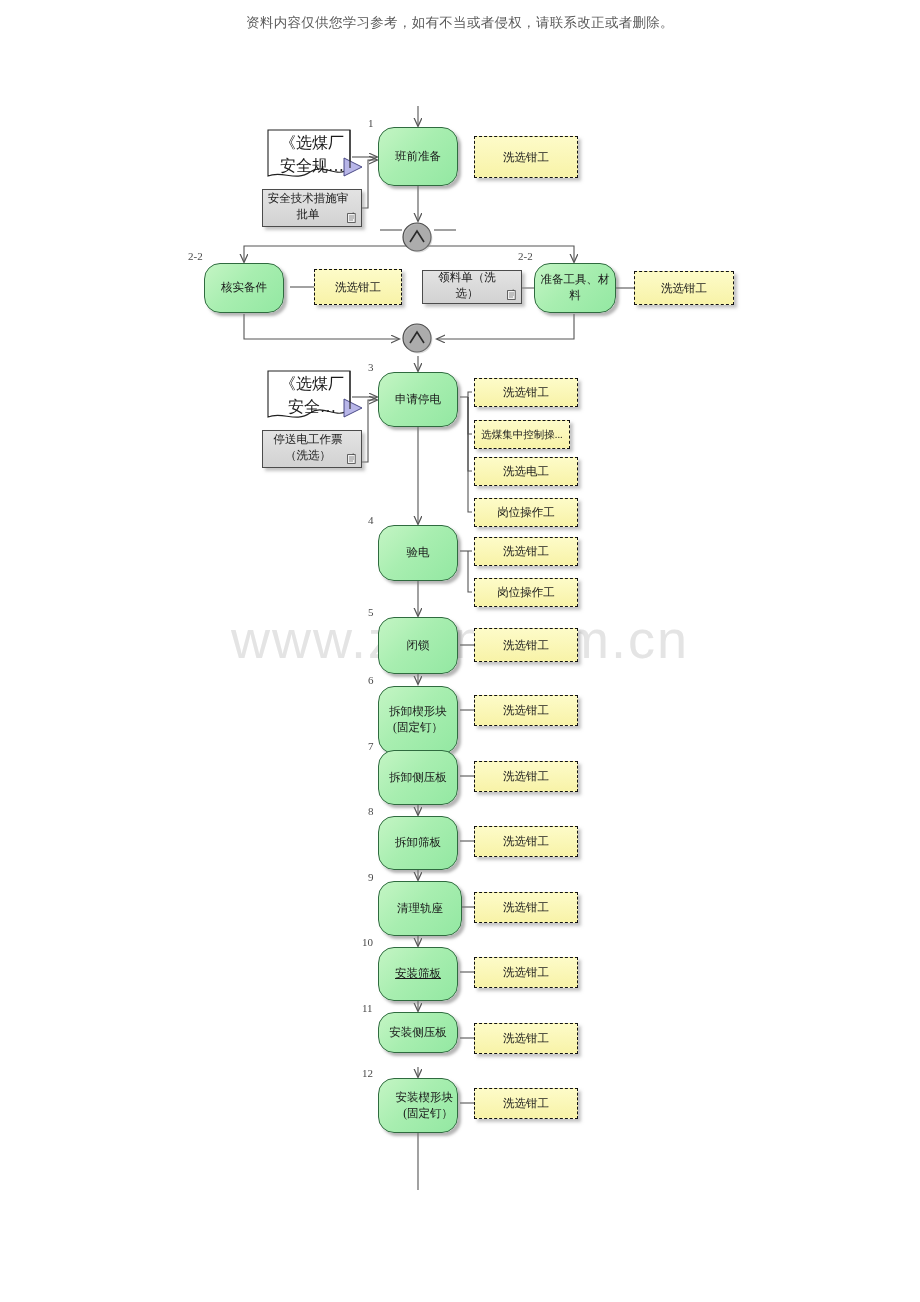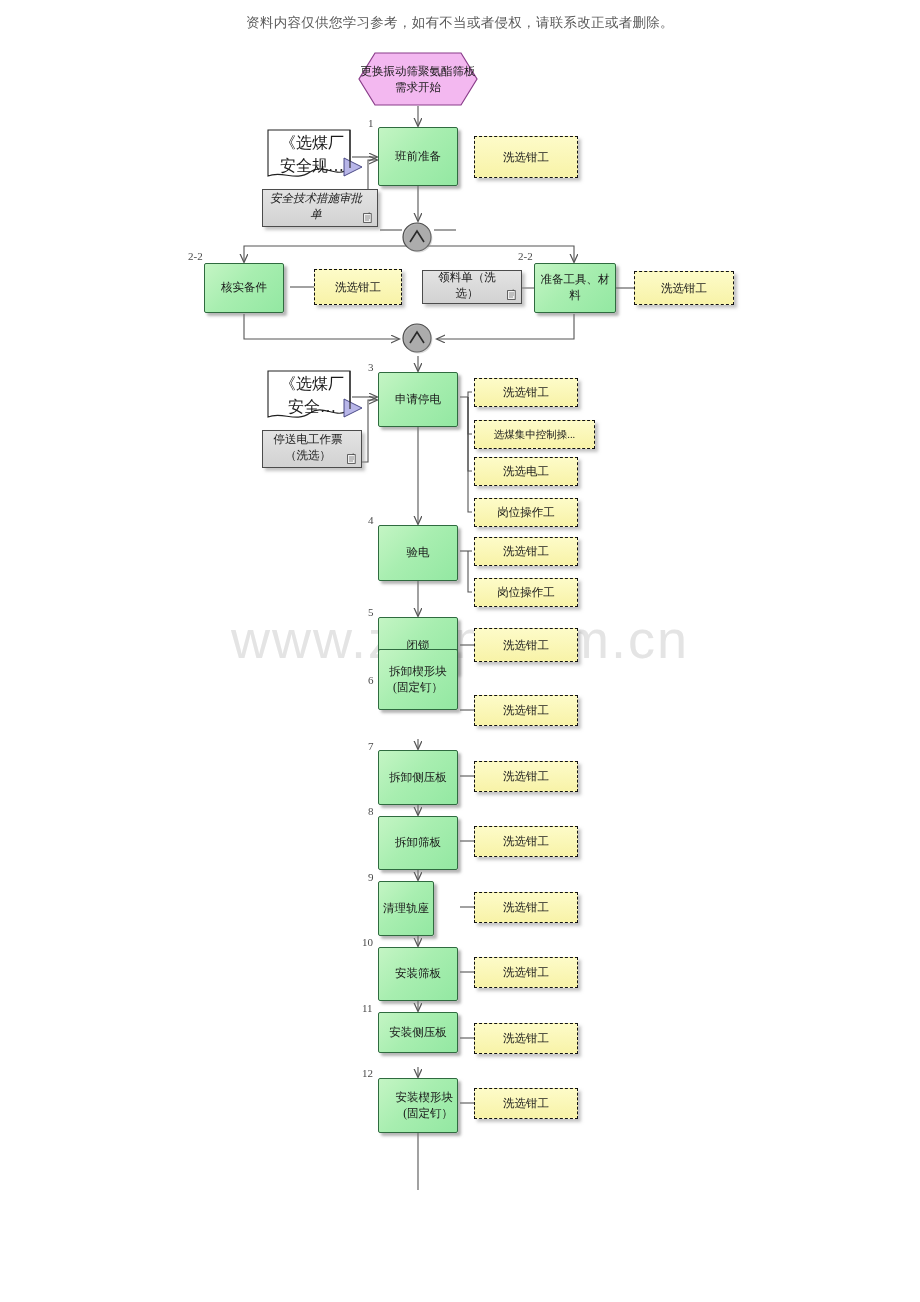--- a/index.html
+++ b/index.html
@@ -40,21 +40,21 @@
 
   
   #canvas { position:absolute; left:0; top:0; width:920px; height:1302px; z-index: 2; }
   #wires  { position:absolute; left:0; top:0; width:920px; height:1302px; z-index: 1; }
 
   .node { position: absolute; }
 
   
   .proc {
     border: 1px solid #2f6b3f;
-    border-radius: 2px;
+    border-radius: 16px;
     background: linear-gradient(135deg, #c4f5c4 0%, #a8eeb0 45%, #93e8a2 100%);
     box-shadow: 3px 3px 3px rgba(120,120,120,0.55);
     display: flex; align-items: center; justify-content: center;
     text-align: center;
     font-size: 11.5px;
     color: #1a1a1a;
     line-height: 1.35;
     padding: 2px 4px;
   }
 
@@ -195,27 +195,20 @@
     <line x1="418" y1="1067" x2="418" y2="1077" marker-end="url(#ah)"></line>
 
     <line x1="460" y1="1103" x2="474" y2="1103"></line>
 
     <line x1="418" y1="1133" x2="418" y2="1190"></line>
   </g>
 </svg>
 
 <div id="canvas">
 
-  <div class="node" style="left:358px; top:52px; width:120px; height:54px;">
-    <svg width="120" height="54" viewBox="0 0 120 54">
-      <polygon points="17,1 103,1 119,27 103,53 17,53 1,27" fill="#f3b8f0" stroke="#8a3d8a" stroke-width="1.2"></polygon>
-      <polygon points="17,1 103,1 119,27 103,53 17,53 1,27" fill="url(#g0)" opacity="0"></polygon>
-    </svg>
-    <div class="hex-label">更换振动筛聚氨酯筛板需求开始</div>
-  </div>
 
   <div class="stepnum" style="left:368px; top:117px;">1</div>
   <div class="stepnum" style="left:188px; top:250px;">2-2</div>
   <div class="stepnum" style="left:518px; top:250px;">2-2</div>
   <div class="stepnum" style="left:368px; top:361px;">3</div>
   <div class="stepnum" style="left:368px; top:514px;">4</div>
   <div class="stepnum" style="left:368px; top:606px;">5</div>
   <div class="stepnum" style="left:368px; top:674px;">6</div>
   <div class="stepnum" style="left:368px; top:740px;">7</div>
   <div class="stepnum" style="left:368px; top:805px;">8</div>
@@ -237,21 +230,21 @@
       <path d="M84,2 V40 L96,40 V2 Z" fill="#ffffff" stroke="#222" stroke-width="1.1" opacity="0"></path>
       <polygon points="78,30 96,39 78,48" fill="#b8b6e8" stroke="#3b3b7a" stroke-width="0.9"></polygon>
       <line x1="84" y1="2" x2="84" y2="40" stroke="#222" stroke-width="1.1"></line>
     </svg>
     <div class="doc-text">
       <div>《选煤厂</div>
       <div>安全规…</div>
     </div>
   </div>
 
-  <div class="record" style="left:262px; top:189px; width:116px; height:38px;font-style:italic;">
+  <div class="record" style="left:262px; top:189px; width:100px; height:38px;">
     <span>安全技术措施审批单</span>
     <svg class="clip" viewBox="0 0 9 11">
       <rect x="0.6" y="1.6" width="7.6" height="8.8" fill="#f0f0f0" stroke="#444" stroke-width="0.8"></rect>
       <line x1="2" y1="4" x2="7" y2="4" stroke="#666" stroke-width="0.7"></line>
       <line x1="2" y1="6" x2="7" y2="6" stroke="#666" stroke-width="0.7"></line>
       <line x1="2" y1="8" x2="6" y2="8" stroke="#666" stroke-width="0.7"></line>
       <line x1="6.2" y1="0.4" x2="6.2" y2="1.8" stroke="#444" stroke-width="0.8"></line>
     </svg>
   </div>
 
@@ -319,21 +312,21 @@
       <line x1="2" y1="4" x2="7" y2="4" stroke="#666" stroke-width="0.7"></line>
       <line x1="2" y1="6" x2="7" y2="6" stroke="#666" stroke-width="0.7"></line>
       <line x1="2" y1="8" x2="6" y2="8" stroke="#666" stroke-width="0.7"></line>
       <line x1="6.2" y1="0.4" x2="6.2" y2="1.8" stroke="#444" stroke-width="0.8"></line>
     </svg>
   </div>
 
   <div class="node role" style="left:474px; top:378px; width:104px; height:29px;">
     <span>洗选钳工</span>
   </div>
-  <div class="node role" style="left:474px; top:420px; width:121px; height:29px; font-size:10.5px;">
+  <div class="node role" style="left:474px; top:420px; width:96px; height:29px; font-size:10.5px;">
     <span>选煤集中控制操...</span>
   </div>
   <div class="node role" style="left:474px; top:457px; width:104px; height:29px;">
     <span>洗选电工</span>
   </div>
   <div class="node role" style="left:474px; top:498px; width:104px; height:29px;">
     <span>岗位操作工</span>
   </div>
 
   <div class="node proc" style="left:378px; top:525px; width:80px; height:56px;">
@@ -346,49 +339,49 @@
     <span>岗位操作工</span>
   </div>
 
   <div class="node proc" style="left:378px; top:617px; width:80px; height:57px;">
     <span>闭锁</span>
   </div>
   <div class="node role" style="left:474px; top:628px; width:104px; height:34px;">
     <span>洗选钳工</span>
   </div>
 
-  <div class="node proc" style="left:378px; top:649px; width:80px; height:61px;justify-content:center;">
+  <div class="node proc" style="left:378px; top:686px; width:80px; height:68px;justify-content:center;">
     <span>拆卸楔形块(固定钉）</span>
   </div>
   <div class="node role" style="left:474px; top:695px; width:104px; height:31px;">
     <span>洗选钳工</span>
   </div>
 
   <div class="node proc" style="left:378px; top:750px; width:80px; height:55px;align-items:center;">
     <span>拆卸侧压板</span>
   </div>
   <div class="node role" style="left:474px; top:761px; width:104px; height:31px;">
     <span>洗选钳工</span>
   </div>
 
   <div class="node proc" style="left:378px; top:816px; width:80px; height:54px;">
     <span>拆卸筛板</span>
   </div>
   <div class="node role" style="left:474px; top:826px; width:104px; height:31px;">
     <span>洗选钳工</span>
   </div>
 
-  <div class="node proc" style="left:378px; top:881px; width:56px; height:55px;">
+  <div class="node proc" style="left:378px; top:881px; width:84px; height:55px;">
     <span>清理轨座</span>
   </div>
   <div class="node role" style="left:474px; top:892px; width:104px; height:31px;">
     <span>洗选钳工</span>
   </div>
 
-  <div class="node proc" style="left:378px; top:947px; width:80px; height:54px;">
+  <div class="node proc" style="left:378px; top:947px; width:80px; height:54px;text-decoration:underline;">
     <span>安装筛板</span>
   </div>
   <div class="node role" style="left:474px; top:957px; width:104px; height:31px;">
     <span>洗选钳工</span>
   </div>
 
   <div class="node proc" style="left:378px; top:1012px; width:80px; height:41px;text-align:center;">
     <span>安装侧压板</span>
   </div>
   <div class="node role" style="left:474px; top:1023px; width:104px; height:31px;">

